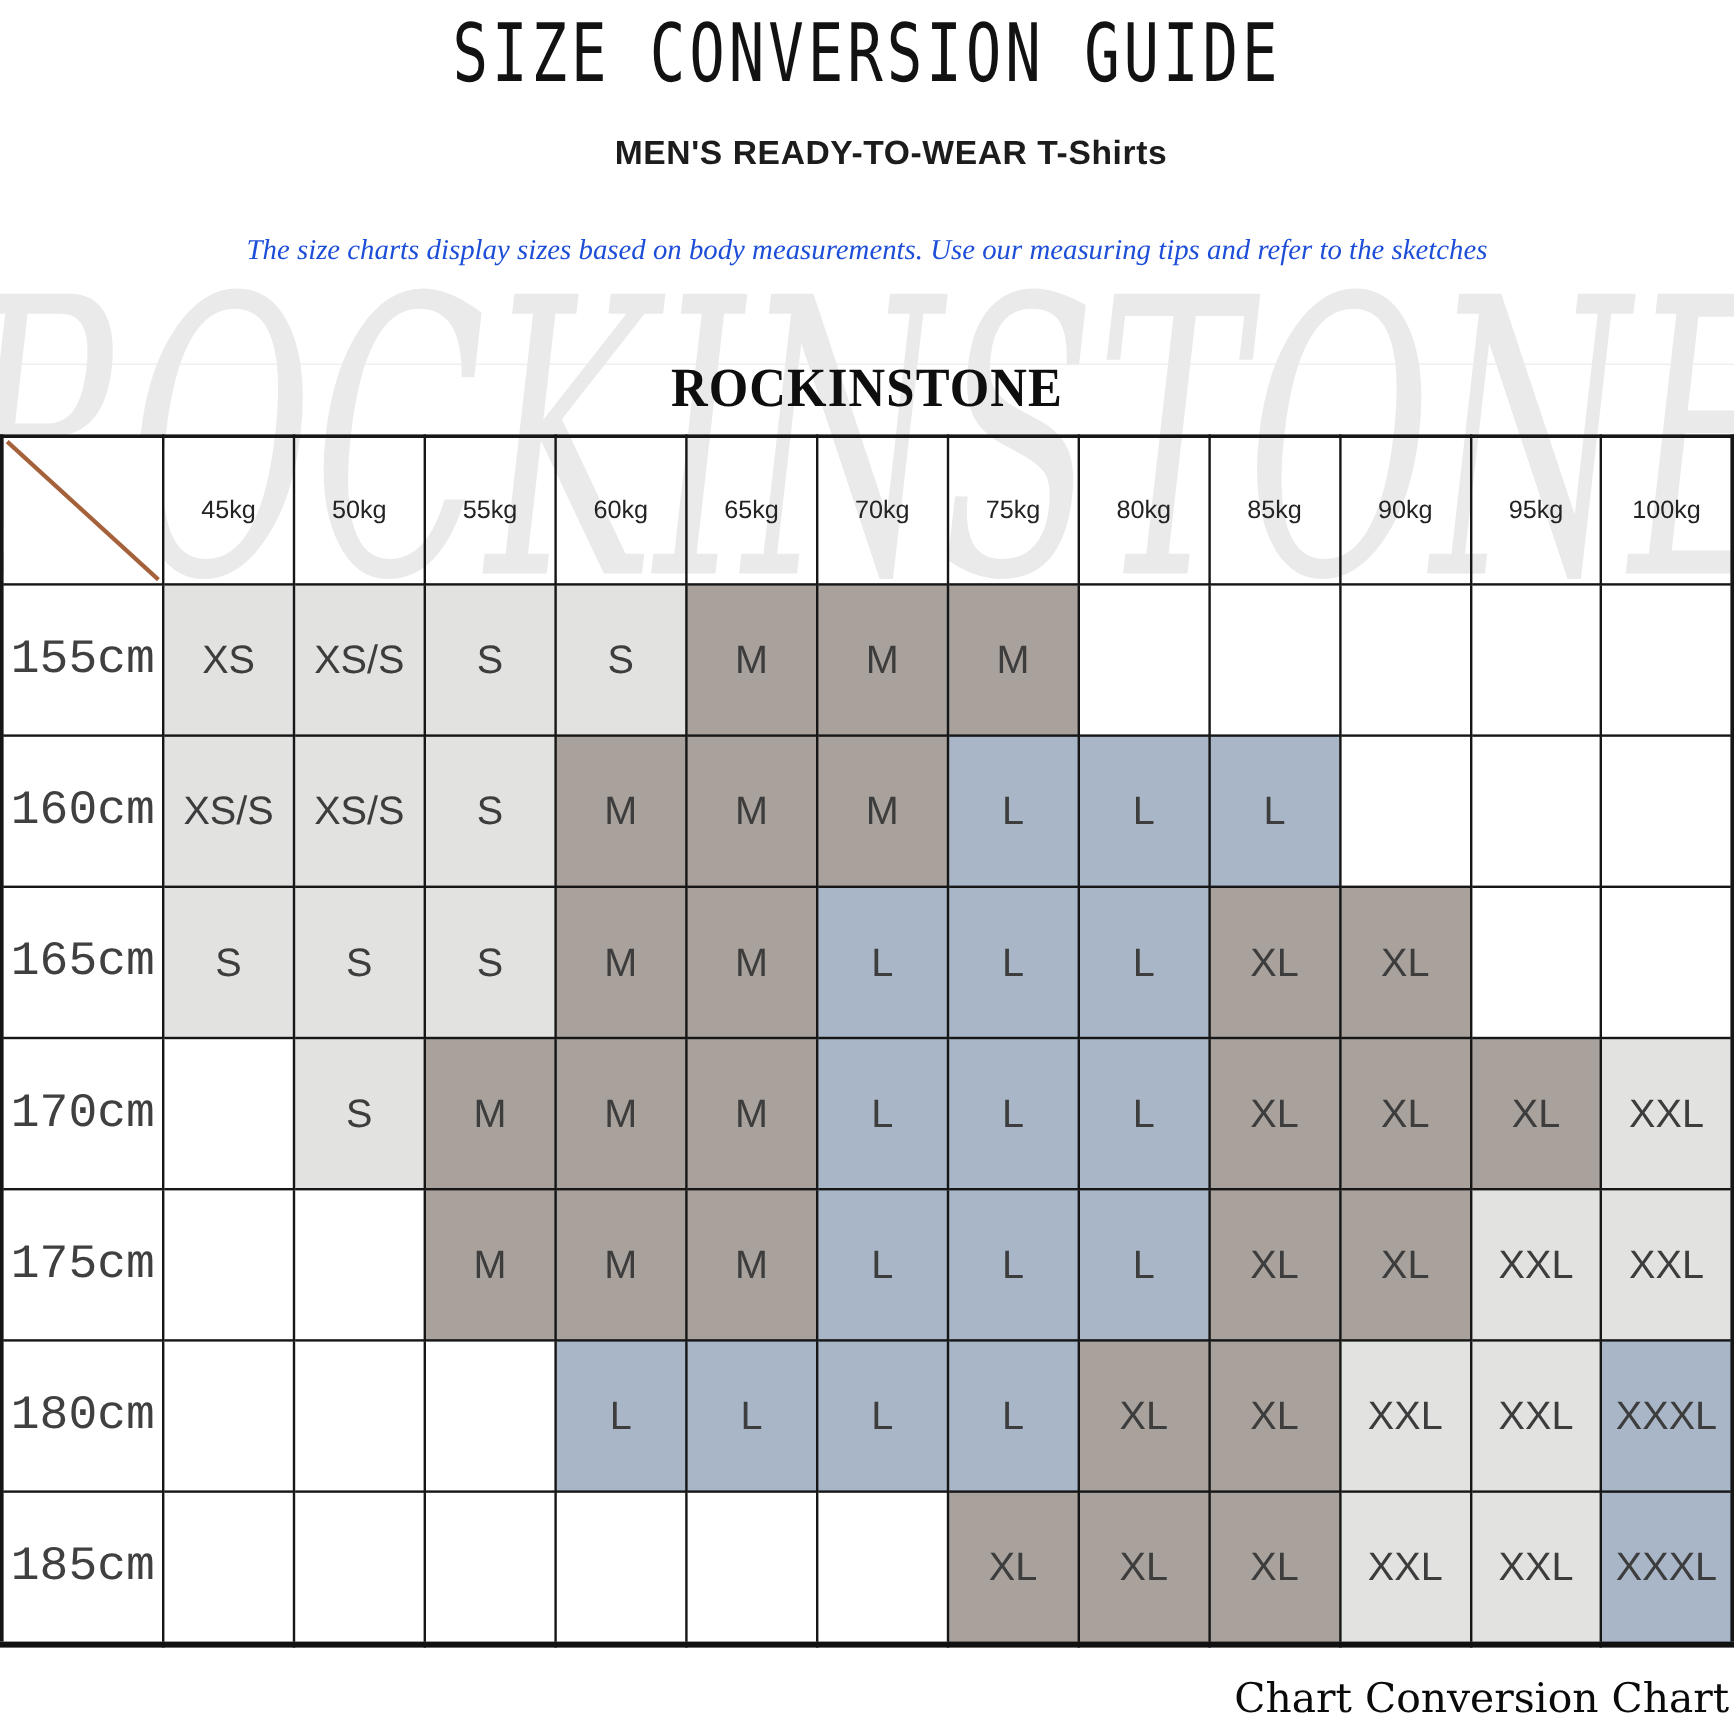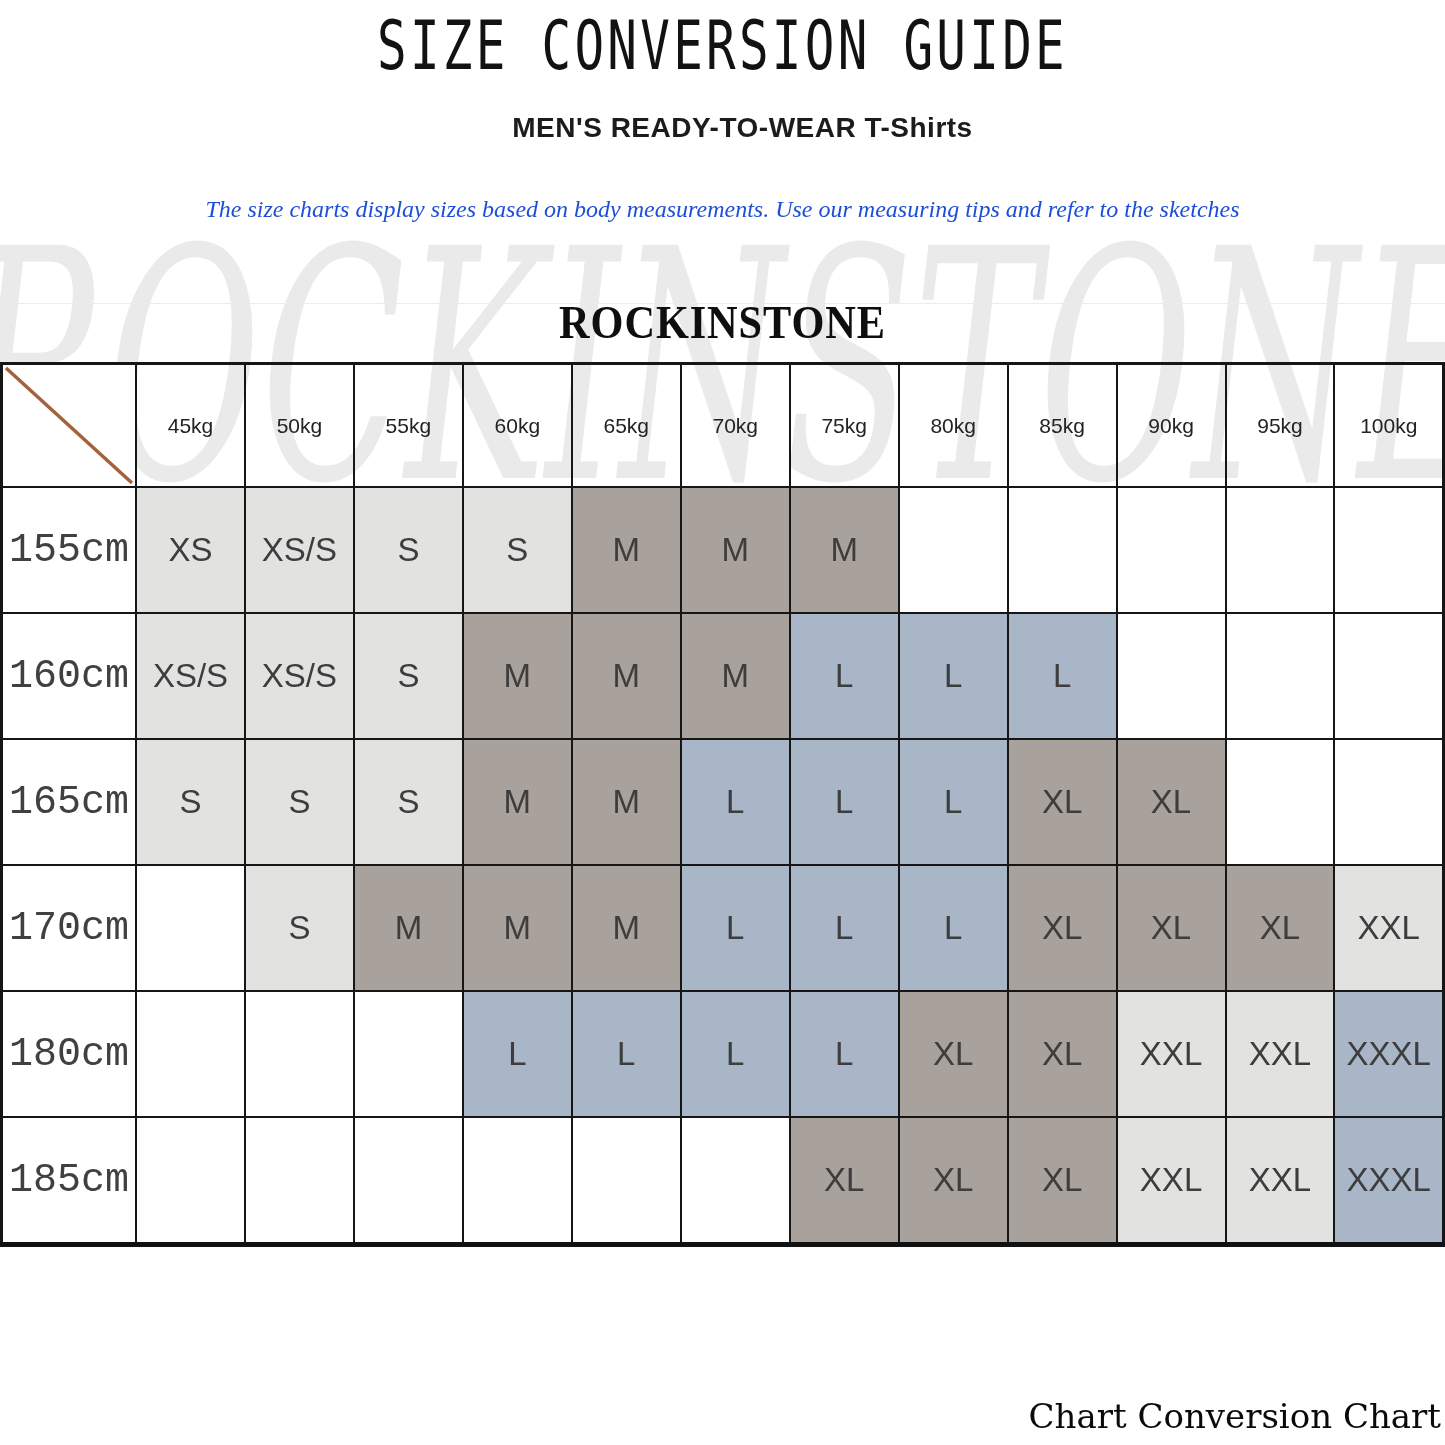--- a/index.html
+++ b/index.html
@@ -226,20 +226,35 @@
           <td class="size-cell c-taupe">M</td>
           <td class="size-cell c-blue">L</td>
           <td class="size-cell c-blue">L</td>
           <td class="size-cell c-blue">L</td>
           <td class="size-cell c-taupe">XL</td>
           <td class="size-cell c-taupe">XL</td>
           <td class="size-cell c-taupe">XL</td>
           <td class="size-cell c-light">XXL</td>
         </tr>
         <tr>
+          <th class="row-head">175cm</th>
+          <td class="size-cell "></td>
+          <td class="size-cell "></td>
+          <td class="size-cell c-taupe">M</td>
+          <td class="size-cell c-taupe">M</td>
+          <td class="size-cell c-taupe">M</td>
+          <td class="size-cell c-blue">L</td>
+          <td class="size-cell c-blue">L</td>
+          <td class="size-cell c-blue">L</td>
+          <td class="size-cell c-taupe">XL</td>
+          <td class="size-cell c-taupe">XL</td>
+          <td class="size-cell c-light">XXL</td>
+          <td class="size-cell c-light">XXL</td>
+        </tr>
+        <tr>
           <th class="row-head">180cm</th>
           <td class="size-cell "></td>
           <td class="size-cell "></td>
           <td class="size-cell "></td>
           <td class="size-cell c-blue">L</td>
           <td class="size-cell c-blue">L</td>
           <td class="size-cell c-blue">L</td>
           <td class="size-cell c-blue">L</td>
           <td class="size-cell c-taupe">XL</td>
           <td class="size-cell c-taupe">XL</td>

